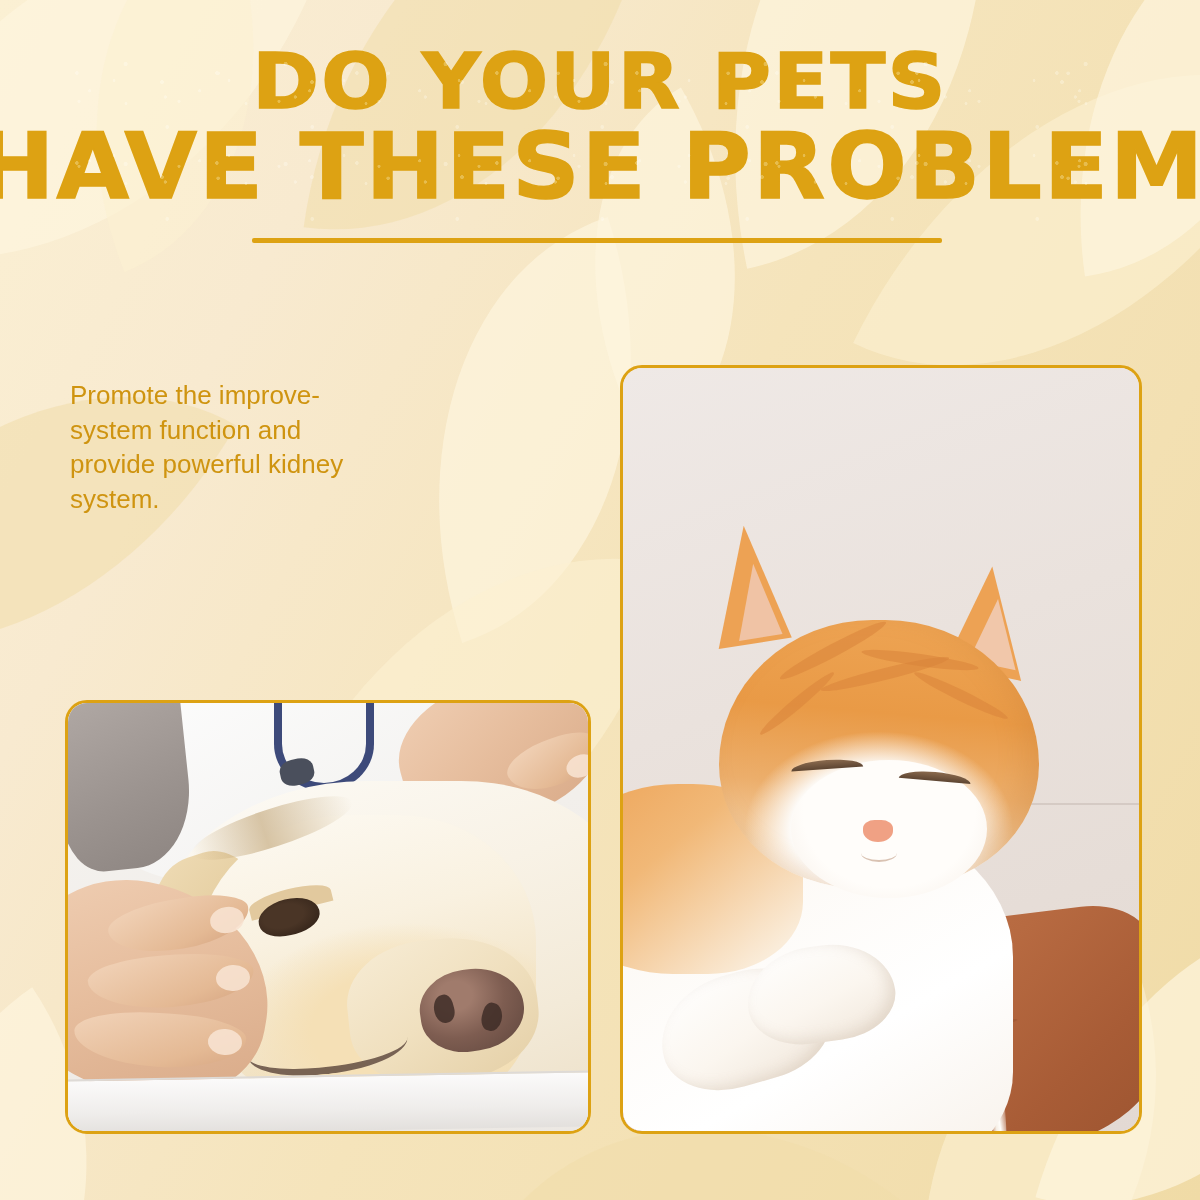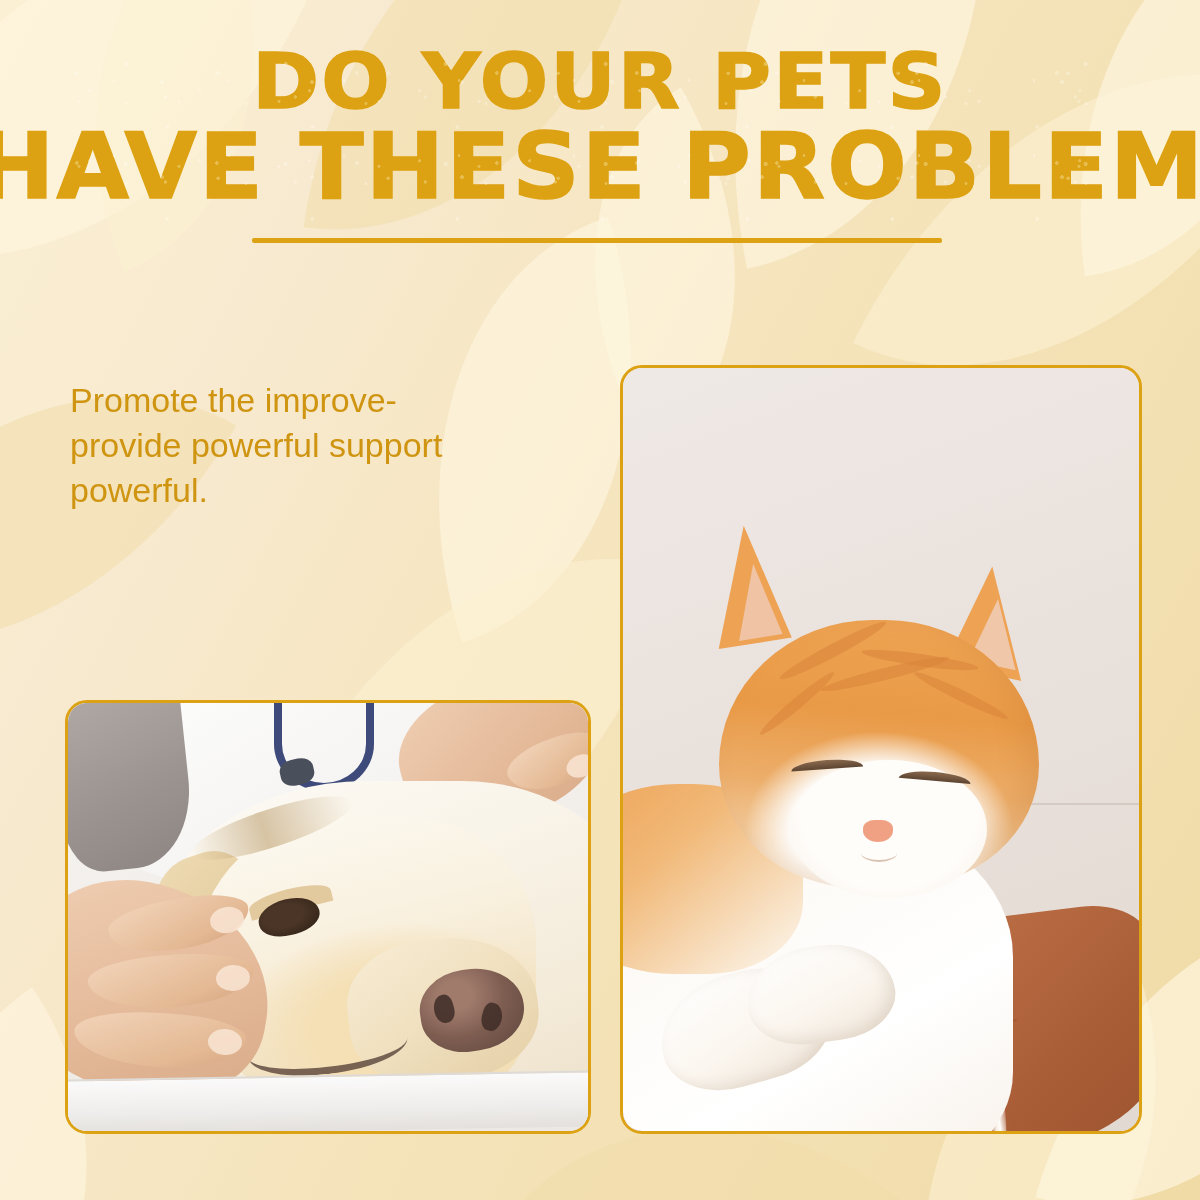--- a/index.html
+++ b/index.html
@@ -63,21 +63,21 @@
 
   .rule{
     position:absolute;left:252px;top:238px;width:690px;height:5px;
     background:#dda213;border-radius:2px;
   }
 
   
   .blurb{
     position:absolute;left:70px;top:378px;width:500px;
     color:#cf9410;
-    font-size:34px;
+    font-size:26px;
     line-height:1.33;
     font-family:"Liberation Sans", sans-serif;
     font-weight:400;
   }
   .blurb span{display:block;}
 
   
   .photo{
     position:absolute;
     border:3px solid #dda213;
@@ -319,22 +319,23 @@
   <div class="headline">
     <span class="hl-line hl1">DO YOUR PETS</span>
     <span class="hl-line hl2">HAVE THESE PROBLEMS?</span>
   </div>
   <div class="grunge"></div>
 
   <div class="rule"></div>
 
   <div class="blurb">
     <span>Promote the improve-</span>
-    <span>provide powerful support</span>
-    <span>powerful.</span>
+    <span>system function and</span>
+    <span>provide powerful kidney</span>
+    <span>system.</span>
   </div>
 
   <div class="photo" id="cat-photo">
     <div class="scene">
       <div class="cat-bg"></div>
       <div class="cat-floorline"></div>
 
       <div class="cushion"></div>
       <div class="cushion2"></div>
       <div class="cushion-seam" style="left:210px;top:600px;width:180px;height:10px;transform:rotate(-14deg);"></div>

